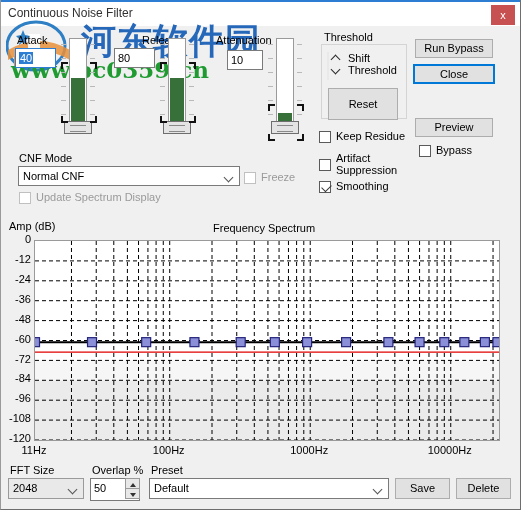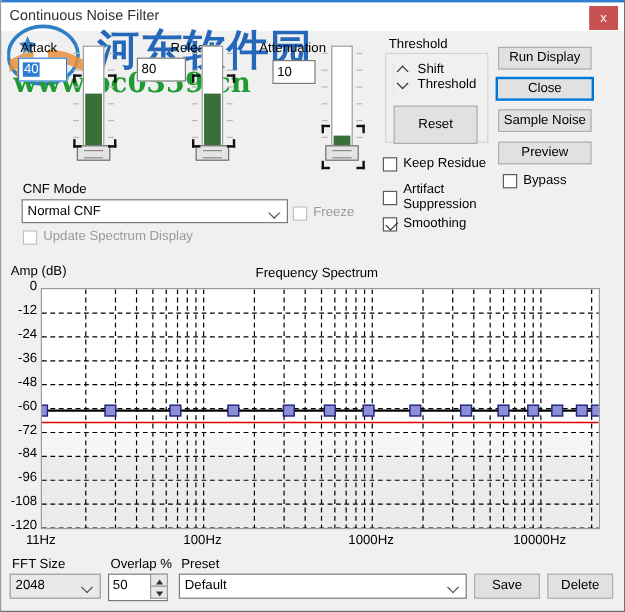--- a/index.html
+++ b/index.html
@@ -216,23 +216,22 @@
 
   <div class="gtitle" style="left:321px;top:31px;">Threshold</div>
   <div class="gbox" style="left:320px;top:44px;width:86px;height:75px;"></div>
   <div class="shiftbar" style="left:326px;top:52px;height:28px;"></div>
   <div class="chev up" style="left:331px;top:54px;"></div>
   <div class="chev dn" style="left:331px;top:66px;"></div>
   <div class="lbl" style="left:347px;top:52px;">Shift</div>
   <div class="lbl" style="left:347px;top:64px;">Threshold</div>
   <div class="btn" style="left:327px;top:88px;width:70px;height:32px;">Reset</div>
 
-  <div class="btn" style="left:414px;top:39px;width:78px;height:19px;">Run Display</div>
+  <div class="btn" style="left:414px;top:39px;width:78px;height:19px;">Run Bypass</div>
   <div class="btn focus" style="left:412px;top:64px;width:82px;height:20px;">Close</div>
-  <div class="btn" style="left:414px;top:91px;width:78px;height:19px;">Sample Noise</div>
   <div class="btn" style="left:414px;top:118px;width:78px;height:19px;">Preview</div>
 
   <div class="cb" style="left:318px;top:130px;">
     <span class="bx"></span>
     <span class="tx">Keep Residue</span>
   </div>
   <div class="cb" style="left:318px;top:155px;">
     <span class="bx" style="top:4px;"></span>
     <span class="tx" style="top:-3px;">Artifact</span>
     <span class="tx" style="top:9px;">Suppression</span>

